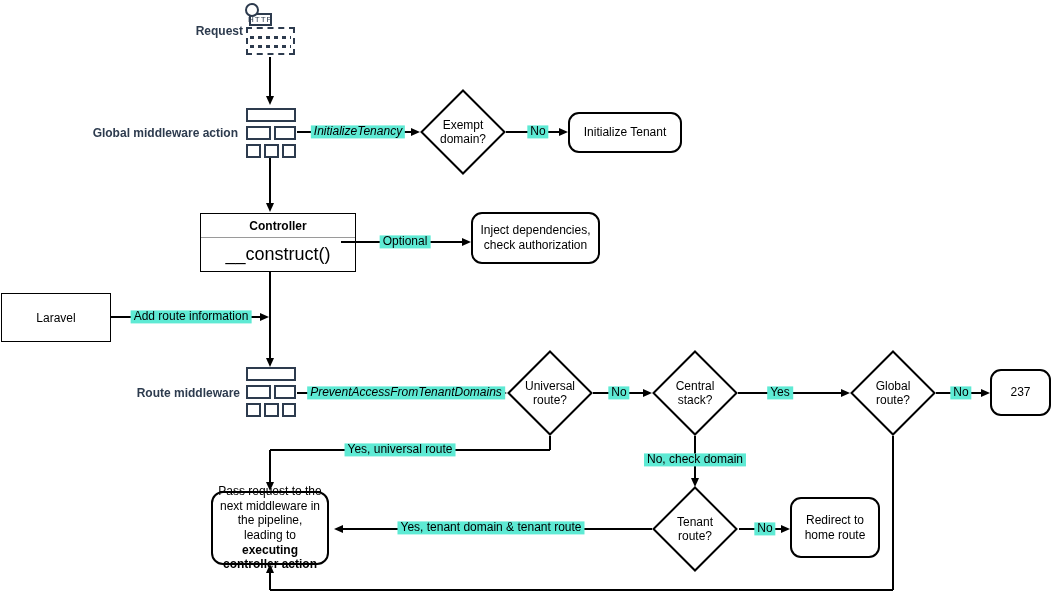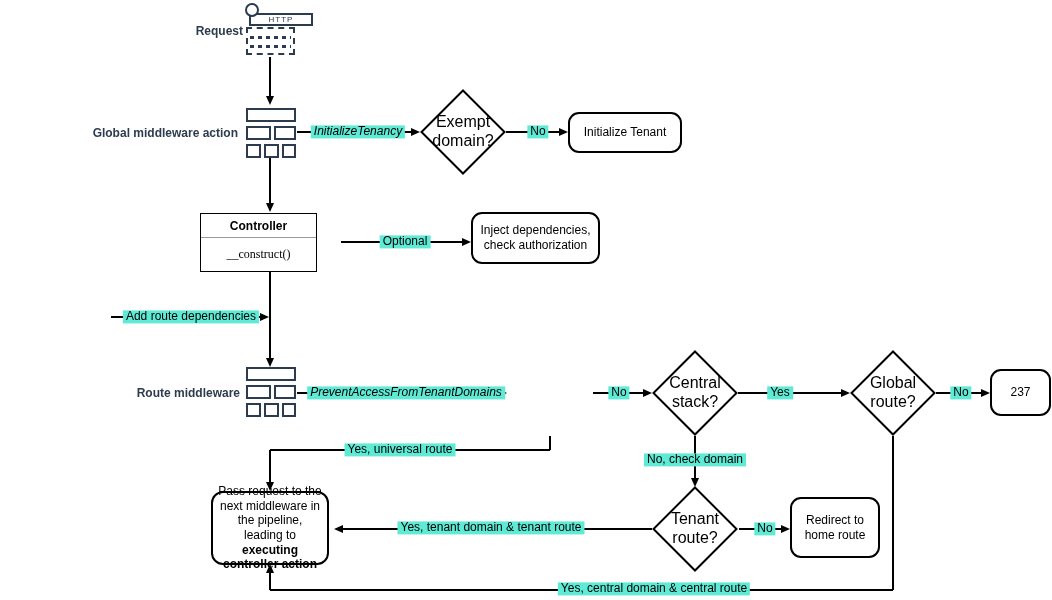--- a/index.html
+++ b/index.html
@@ -22,28 +22,28 @@
           transform:translateY(-50%);text-align:right;}
   
   .action{position:absolute;border:2px solid #000;border-radius:11px;background:#fff;
           display:flex;align-items:center;justify-content:center;text-align:center;
           font-size:12px;line-height:1.22;box-sizing:border-box;padding:2px 5px;}
   .plain{position:absolute;border:1.4px solid #000;background:#fff;box-sizing:border-box;
          display:flex;align-items:center;justify-content:center;font-size:12px;}
   .uml{position:absolute;border:1.4px solid #000;background:#fff;box-sizing:border-box;}
   .uml-title{height:23px;display:flex;align-items:center;justify-content:center;
              font-weight:bold;font-size:12px;border-bottom:1px solid #9a9a9a;}
-  .uml-body{height:33px;display:flex;align-items:center;justify-content:center;font-size:12px;font-family:Liberation Serif, serif;}
+  .uml-body{height:33px;display:flex;align-items:center;justify-content:center;font-size:18px;}
   .diamond{position:absolute;}
   .diamond svg{position:absolute;left:0;top:0;width:100%;height:100%;}
   .dtext{position:absolute;left:0;top:0;right:0;bottom:0;display:flex;align-items:center;
-         justify-content:center;text-align:center;font-size:16px;line-height:1.18;padding:0 14px;}
+         justify-content:center;text-align:center;font-size:12px;line-height:1.18;padding:0 14px;}
   
   .httpicon{position:absolute;left:245px;top:3px;width:51px;height:52px;}
-  .http-rect{position:absolute;left:4px;top:10px;width:64px;height:13px;border:2px solid var(--navy);
+  .http-rect{position:absolute;left:4px;top:10px;width:23px;height:13px;border:2px solid var(--navy);
              background:#fff;box-sizing:border-box;display:flex;align-items:center;justify-content:center;}
   .http-text{font-size:8px;letter-spacing:1px;color:var(--navy);line-height:1;}
   .http-circle{position:absolute;left:0;top:0;width:14px;height:14px;border:2px solid var(--navy);
                border-radius:50%;background:#fff;box-sizing:border-box;}
   .http-body{position:absolute;left:1px;top:24px;width:49px;height:28px;border:2px dashed var(--navy);
              background:#fff;box-sizing:border-box;}
   .dash-line{position:absolute;left:2px;right:2px;height:3px;
              background:repeating-linear-gradient(90deg,var(--navy) 0 4px,transparent 4px 8px);}
   
   .stackicon{position:absolute;width:50px;height:50px;}
@@ -87,20 +87,26 @@
     <div class="s-bar" style="left:36px;top:36px;width:14px;height:14px;"></div>
   </div>
 
   <div class="diamond" style="left:420px;top:89px;width:86px;height:86px;">
     <svg viewBox="0 0 86 86" preserveAspectRatio="none">
         <polygon points="43,1.5 84.5,43 43,84.5 1.5,43" fill="#fff" stroke="#000" stroke-width="2"></polygon>
       </svg>
     <div class="dtext">Exempt domain?</div>
   </div>
 
+  <div class="diamond" style="left:507px;top:350px;width:86px;height:86px;">
+    <svg viewBox="0 0 86 86" preserveAspectRatio="none">
+        <polygon points="43,1.5 84.5,43 43,84.5 1.5,43" fill="#fff" stroke="#000" stroke-width="2"></polygon>
+      </svg>
+    <div class="dtext">Universal route?</div>
+  </div>
 
   <div class="diamond" style="left:652px;top:350px;width:86px;height:86px;">
     <svg viewBox="0 0 86 86" preserveAspectRatio="none">
         <polygon points="43,1.5 84.5,43 43,84.5 1.5,43" fill="#fff" stroke="#000" stroke-width="2"></polygon>
       </svg>
     <div class="dtext">Central stack?</div>
   </div>
 
   <div class="diamond" style="left:850px;top:350px;width:86px;height:86px;">
     <svg viewBox="0 0 86 86" preserveAspectRatio="none">
@@ -129,25 +135,28 @@
   </div>
 
   <div class="action" style="left:211px;top:491px;width:118px;height:74px;border-radius:12px;padding:2px 4px;">
     <span><span>Pass request to the next middleware in the pipeline, leading to </span><b>executing controller action</b></span>
   </div>
 
   <div class="action" style="left:790px;top:497px;width:90px;height:61px;">
     <span>Redirect to home route</span>
   </div>
 
-  <div class="uml" style="left:200px;top:213px;width:117px;height:59px;">
+  <div class="uml" style="left:200px;top:213px;width:156px;height:59px;">
     <div class="uml-title">Controller</div>
     <div class="uml-body">__construct()</div>
   </div>
 
+  <div class="plain" style="left:1px;top:293px;width:110px;height:49px;">
+    <span>Laravel</span>
+  </div>
 
   <div class="v-edge" style="left:269.3px;top:57px;height:40px;"></div>
   <div class="ah d" style="left:265.5px;top:96px;"></div>
 
   <div class="h-edge" style="left:297px;top:131.3px;width:115px;"></div>
   <div class="ah r" style="left:411px;top:127.5px;"></div>
 
   <div class="h-edge" style="left:506px;top:131.3px;width:54px;"></div>
   <div class="ah r" style="left:559px;top:127.5px;"></div>
 
@@ -190,24 +199,23 @@
   <div class="ah l" style="left:334px;top:524.5px;"></div>
 
   <div class="v-edge" style="left:892.3px;top:436px;height:154px;"></div>
   <div class="h-edge" style="left:270px;top:589.3px;width:623px;"></div>
   <div class="v-edge" style="left:269.3px;top:572px;height:18px;"></div>
   <div class="ah u" style="left:265.5px;top:564px;"></div>
 
   <div class="elabel it" style="left:358px;top:132px;">InitializeTenancy</div>
   <div class="elabel" style="left:538px;top:132px;">No</div>
   <div class="elabel" style="left:405px;top:242px;">Optional</div>
-  <div class="elabel" style="left:191px;top:317px;">Add route dependencies</div>
+  <div class="elabel" style="left:191px;top:317px;">Add route information</div>
   <div class="elabel it" style="left:406px;top:393px;">PreventAccessFromTenantDomains</div>
   <div class="elabel" style="left:619px;top:393px;">No</div>
   <div class="elabel" style="left:780px;top:393px;">Yes</div>
   <div class="elabel" style="left:961px;top:393px;">No</div>
   <div class="elabel" style="left:400px;top:450px;">Yes, universal route</div>
   <div class="elabel" style="left:695px;top:460px;">No, check domain</div>
   <div class="elabel" style="left:491px;top:528px;">Yes, tenant domain &amp; tenant route</div>
   <div class="elabel" style="left:765px;top:529px;">No</div>
-  <div class="elabel" style="left:654px;top:589px;">Yes, central domain &amp; central route</div>
 
 </div>
 
 </body></html>

